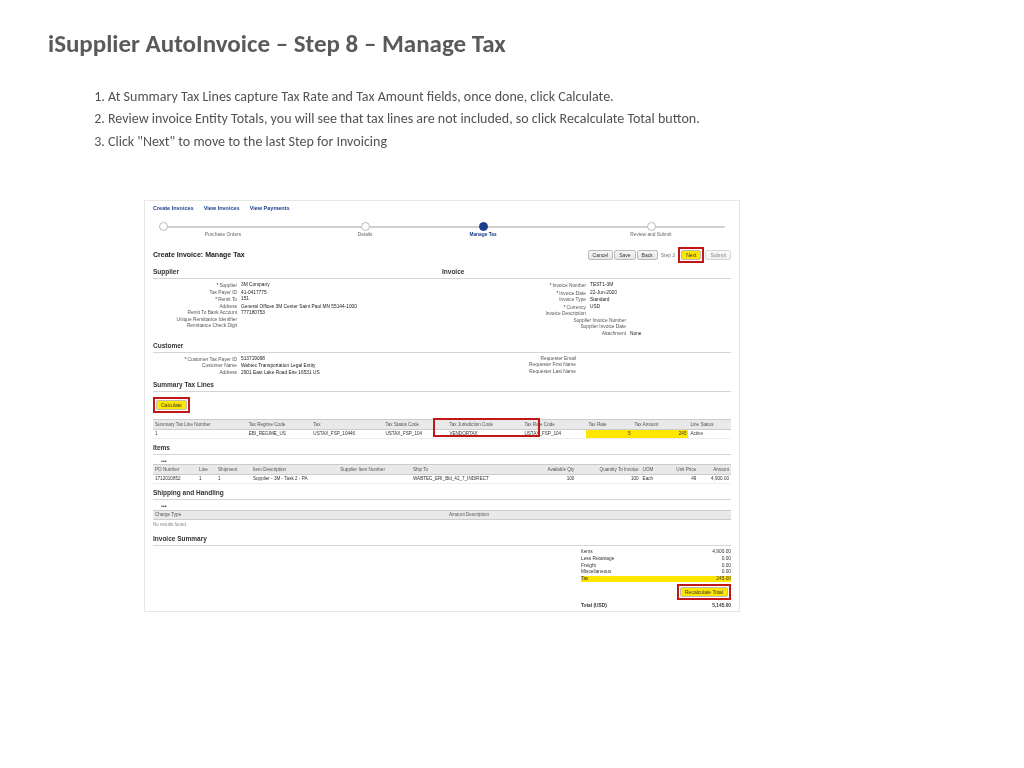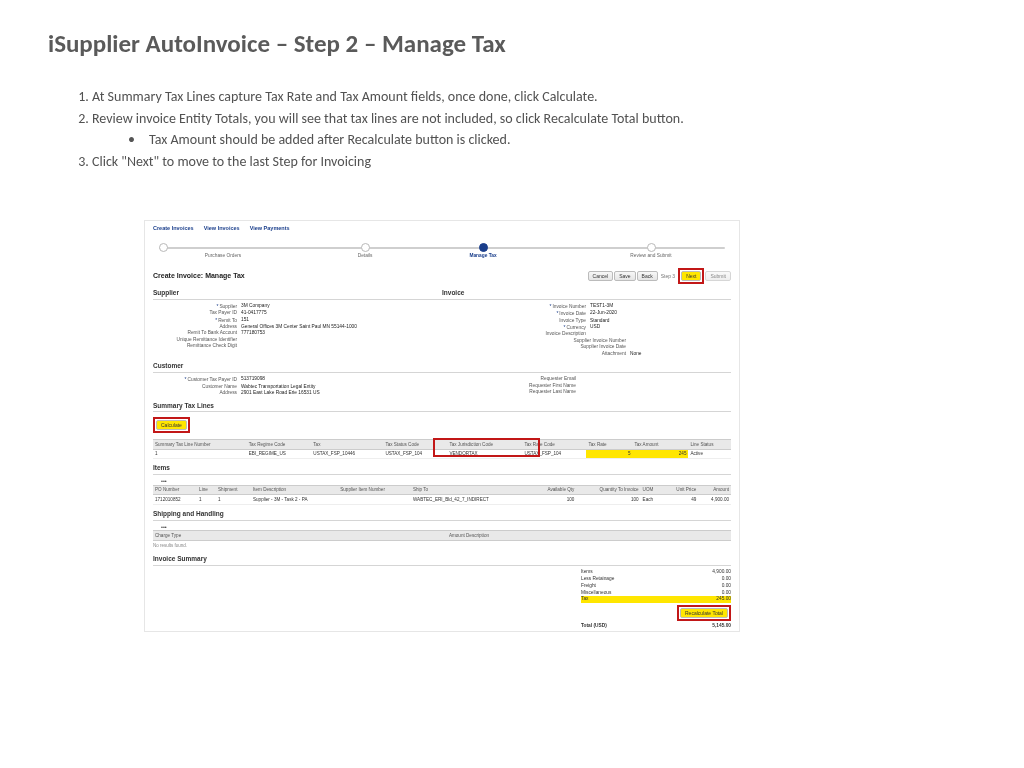--- a/index.html
+++ b/index.html
@@ -12,21 +12,21 @@
     color: #444;
   }
   .slide { padding: 28px 48px 20px 48px; }
   .slide-title {
     font-size: 25px;
     font-weight: 700;
     color: #5a5a5a;
     margin-bottom: 28px;
   }
   ol.steps {
-    margin-left: 44px;
+    margin-left: 60px;
     font-size: 14px;
     color: #525252;
     line-height: 1.45;
   }
   ol.steps > li { margin-bottom: 2px; }
   ul.sub { list-style: none; margin-left: 36px; }
   ul.sub li::before { content: "•"; margin-right: 14px; color: #555; }
 
   
   .shot {
@@ -79,29 +79,26 @@
   .dots { font-size:5.5px; color:#444; padding:0 8px; }
   .right-sum { margin-left:auto; width:150px; font-size:4.8px; }
   .right-sum .row { display:flex; justify-content:space-between; padding:0.5px 0; }
   .right-sum .hlrow { background:#ffe600; }
   .recalc-wrap { text-align:right; margin-top:2px; }
 </style>
 </head>
 <body>
 
 <div class="slide">
-  <div class="slide-title">iSupplier AutoInvoice – Step 2 – Manage Tax</div>
+  <div class="slide-title">iSupplier AutoInvoice – Step 8 – Manage Tax</div>
 
   <ol class="steps">
     <li>At Summary Tax Lines capture Tax Rate and Tax Amount fields, once done, click Calculate.</li>
     <li>
       <span>Review invoice Entity Totals, you will see that tax lines are not included, so click Recalculate Total button.</span>
-      <ul class="sub">
-          <li>Tax Amount should be added after Recalculate button is clicked.</li>
-        </ul>
     </li>
     <li>Click "Next" to move to the last Step for Invoicing</li>
   </ol>
 
   <div class="shot">
 
     <div class="tabs">
       <a>Create Invoices</a>
       <a>View Invoices</a>
       <a>View Payments</a>

